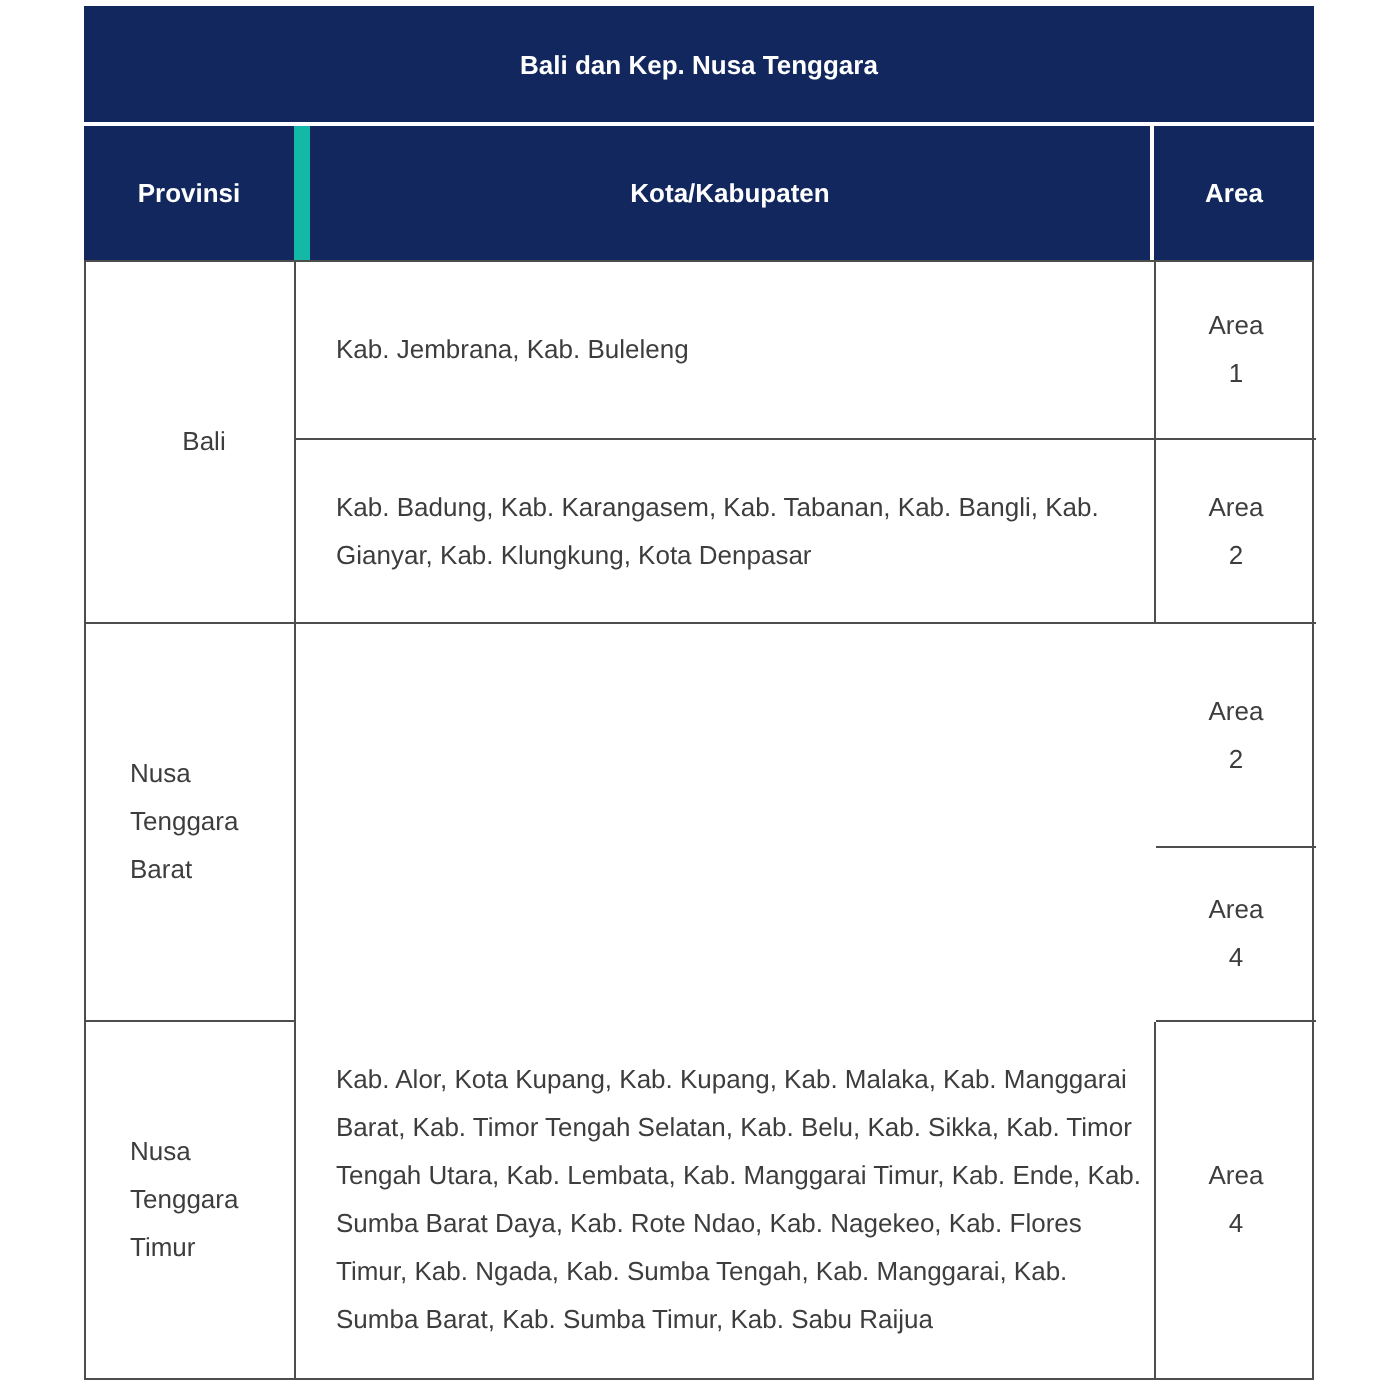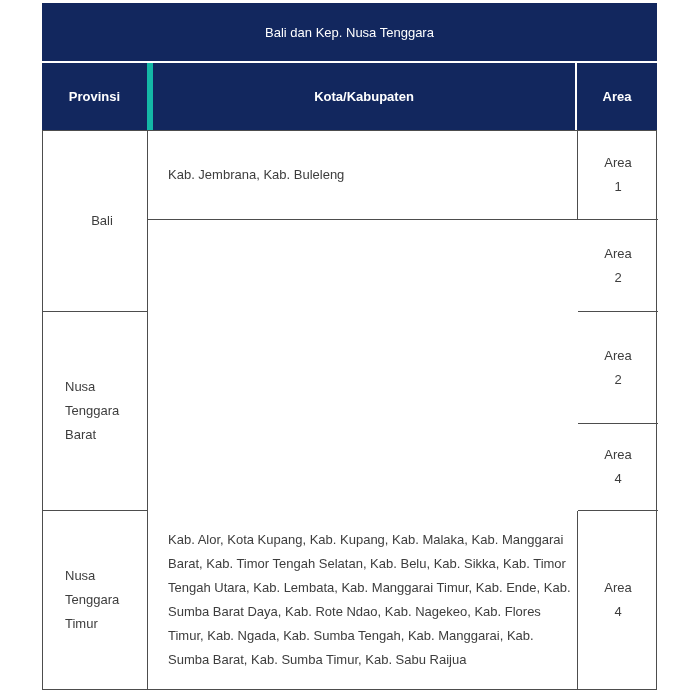--- a/index.html
+++ b/index.html
@@ -15,39 +15,39 @@
   }
   
   .title-bar {
     height: 58px;
     background: #12275e;
     color: #ffffff;
     display: flex;
     align-items: center;
     justify-content: center;
     font-size: 13px;
-    font-weight: normal;
+    font-weight: bold;
   }
   .col-header-row {
     margin-top: 2px;
     height: 67px;
     display: grid;
     grid-template-columns: 105px 430px 80px;
   }
   .col-header {
     background: #12275e;
     color: #ffffff;
     display: flex;
     align-items: center;
     justify-content: center;
     font-size: 13px;
     font-weight: bold;
   }
   .col-header.mid {
-    border-left: 6px solid #14b8a6;
+    border-left: 8px solid #14b8a6;
     border-right: 2px solid #ffffff;
   }
   
   .tbody {
     display: grid;
     grid-template-columns: 105px 430px 80px;
     grid-template-rows: 89px 92px 112px 87px 178px;
     border: 1px solid #4d4d4d;
     background: #ffffff;
     color: #3d3d3d;
@@ -99,20 +99,21 @@
 
     <div class="cell prov-cell g0-prov bb">
       <span>Bali</span>
     </div>
     <div class="cell kota-cell r1 bb">Kab. Jembrana, Kab. Buleleng</div>
     <div class="cell area-cell r1 bb">
       <span class="area-line">Area</span>
       <span class="area-line">1</span>
     </div>
 
+    <div class="cell kota-cell r2 bb">Kab. Badung, Kab. Karangasem, Kab. Tabanan, Kab. Bangli, Kab. Gianyar, Kab. Klungkung, Kota Denpasar</div>
     <div class="cell area-cell r2 bb">
       <span class="area-line">Area</span>
       <span class="area-line">2</span>
     </div>
 
     <div class="cell prov-cell g1-prov bb">
       <span>Nusa Tenggara Barat</span>
     </div>
     <div class="cell area-cell r3 bb">
       <span class="area-line">Area</span>

